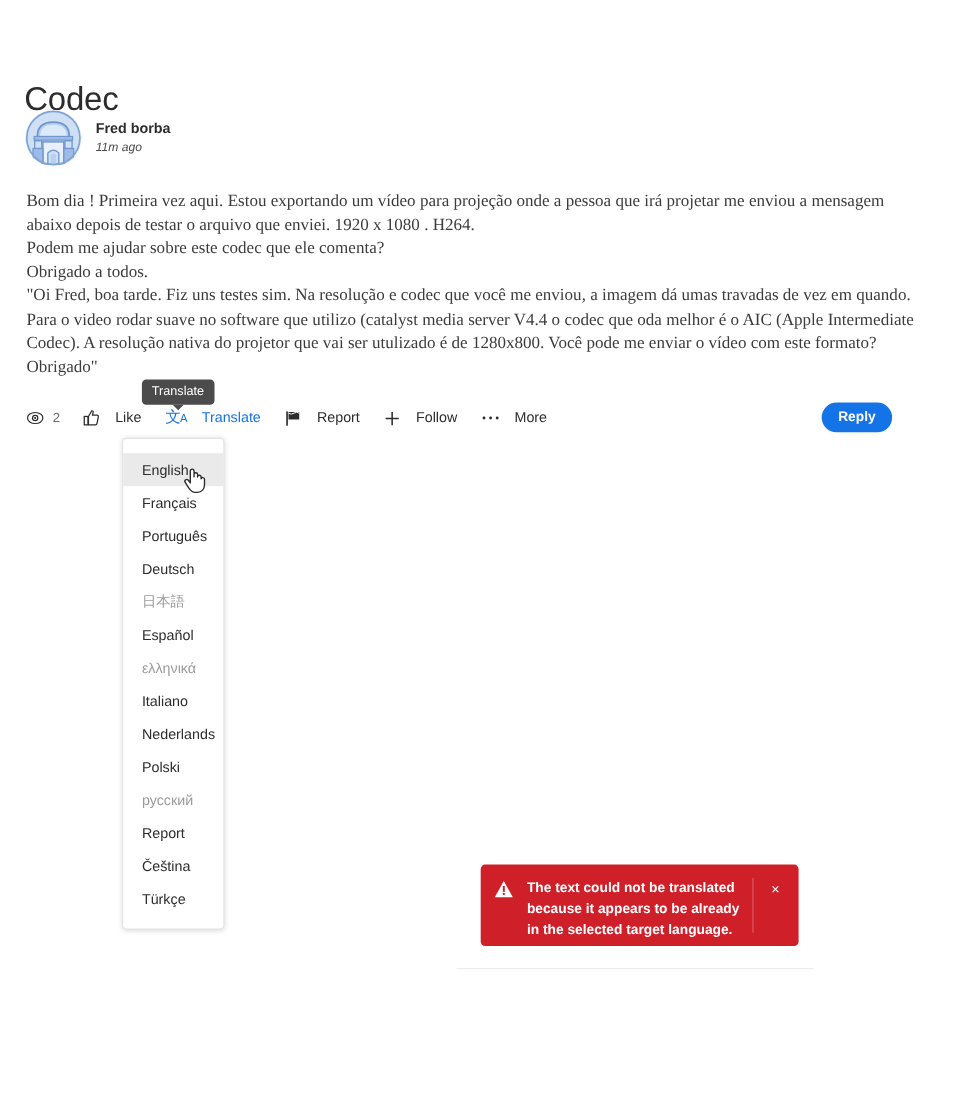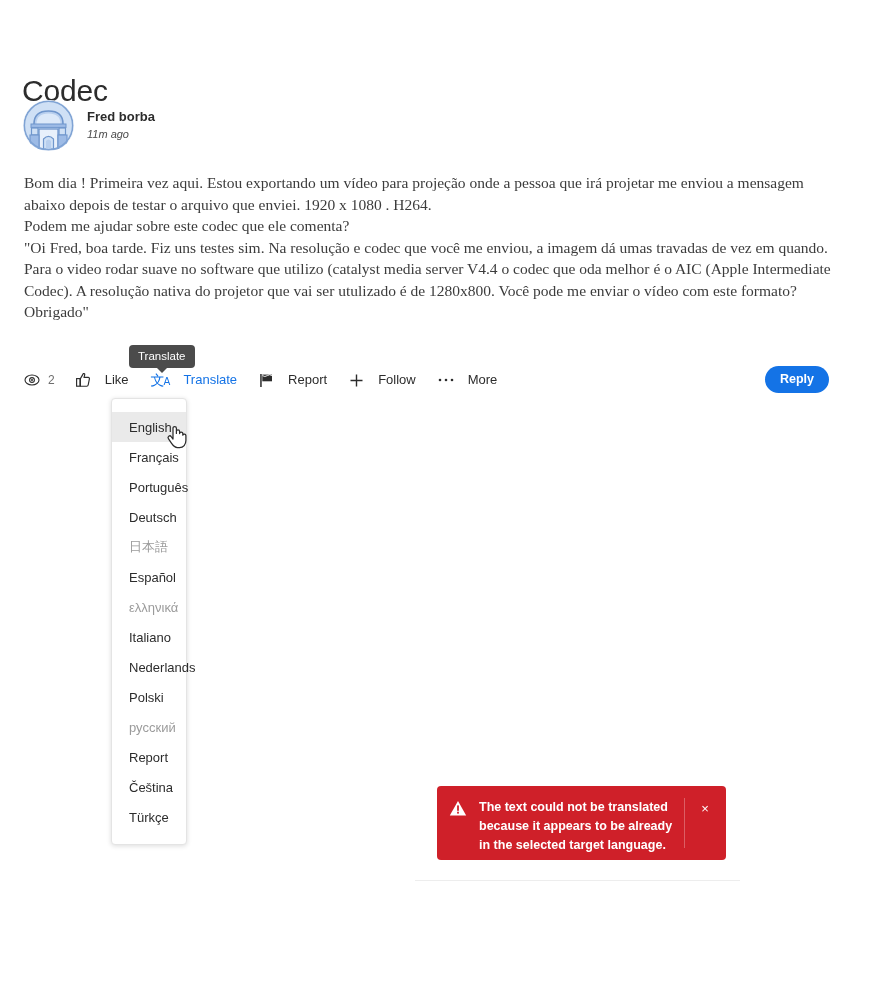--- a/index.html
+++ b/index.html
@@ -150,40 +150,40 @@
     left: 50%; bottom: -5px;
     margin-left: -5px;
     border-left: 5px solid transparent;
     border-right: 5px solid transparent;
     border-top: 5px solid #4b4b4b;
   }
 
   
   .reply-button {
     position: absolute;
-    left: 765px; top: 366px;
+    left: 747px; top: 366px;
     width: 64px; height: 27px;
     background: #1473E6;
     color: #ffffff;
     border: none;
     border-radius: 14px;
     font-family: "Liberation Sans", sans-serif;
     font-size: 12.5px;
     font-weight: 700;
     cursor: pointer;
     line-height: 27px;
     padding: 0;
     text-align: center;
   }
 
   
   .lang-menu {
     position: absolute;
     left: 111px; top: 398px;
-    width: 76px;
+    width: 93px;
     background: #ffffff;
     border: 1px solid #e4e4e4;
     border-radius: 4px;
     box-shadow: 0 1px 5px rgba(0,0,0,.14);
     padding: 13px 0 12px;
     z-index: 30;
   }
   .lang-item {
     height: 30px;
     display: flex;
@@ -319,20 +319,21 @@
     </span>
     <div class="author-meta">
       <span class="author-name">Fred borba</span>
       <span class="author-time">11m ago</span>
     </div>
   </div>
 
   <div class="post-body">
     <p>Bom dia ! Primeira vez aqui. Estou exportando um vídeo para projeção onde a pessoa que irá projetar me enviou a mensagem abaixo depois de testar o arquivo que enviei.  1920 x 1080 . H264.</p>
     <p>Podem me ajudar sobre este codec que ele comenta?</p>
+    <p>Obrigado a todos.</p>
     <p>"Oi Fred, boa tarde. Fiz uns testes sim. Na resolução e codec que você me enviou, a imagem dá umas travadas de vez em quando. Para o video rodar suave no software que utilizo (catalyst media server V4.4 o codec que oda melhor é o AIC (Apple Intermediate Codec). A resolução nativa do projetor que vai ser utulizado é de 1280x800. Você pode me enviar o vídeo com este formato? Obrigado"</p>
   </div>
 
   <div class="tooltip">
     <span>Translate</span>
   </div>
 
   <div class="action-bar">
 
     <div class="action-item views">

